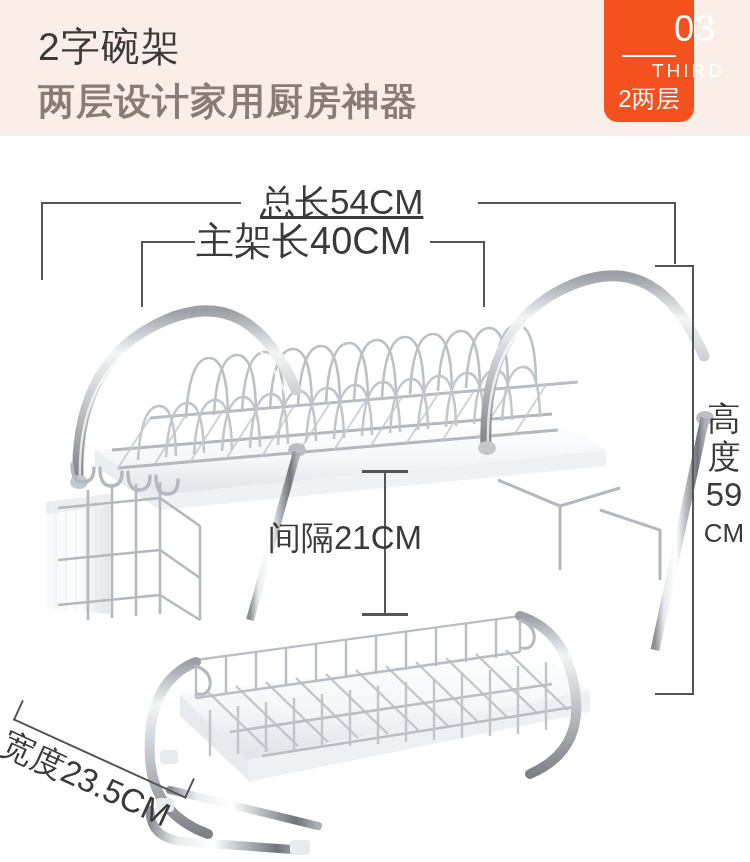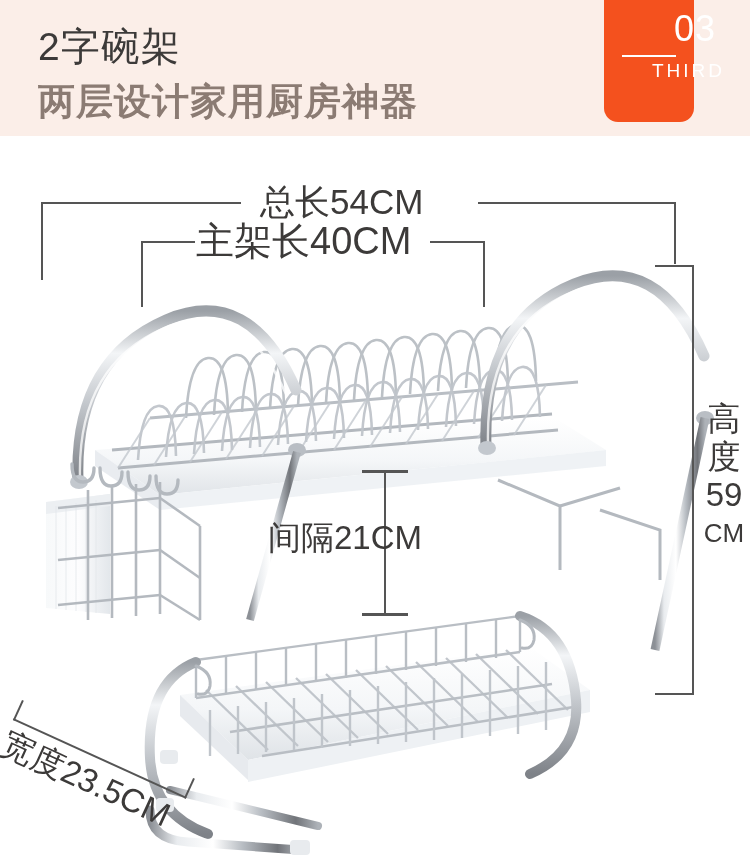--- a/index.html
+++ b/index.html
@@ -56,21 +56,21 @@
   .dim-text { color:#3c3a39; font-weight:400; white-space:nowrap; }
   .rule { position:absolute; background:#555555; }
 
   
   #tot-left-v   { left:41px;  top:202px; width:2px;  height:78px; }
   #tot-left-h   { left:41px;  top:202px; width:200px;height:2px; }
   #tot-right-h  { left:478px; top:202px; width:198px;height:2px; }
   #tot-right-v  { left:674px; top:202px; width:2px;  height:62px; }
   #tot-label {
     position:absolute; left:260px; top:180px;
-    font-size:35px; line-height:44px;
+    font-size:35px; line-height:44px;text-decoration:underline;
   }
 
   
   #mf-left-v  { left:141px; top:241px; width:2px;  height:66px; }
   #mf-left-h  { left:141px; top:241px; width:54px; height:2px; }
   #mf-right-h { left:430px; top:241px; width:55px; height:2px; }
   #mf-right-v { left:483px; top:241px; width:2px;  height:66px; }
   #mf-label {
     position:absolute; left:196px; top:221px;
     font-size:38px; line-height:41px;
@@ -119,20 +119,21 @@
 <div id="header">
 
   <div id="title" class="dim-text">2字碗架</div>
 
   <div id="subtitle">两层设计家用厨房神器</div>
 
   <div id="badge">
     <div id="badge-num">03</div>
     <div id="badge-rule"></div>
     <div id="badge-eng">THIRD</div>
+    <div id="badge-cn">2两层</div>
   </div>
 </div>
 
 <div id="product">
 <svg width="750" height="712" viewBox="0 0 750 712" xmlns="http://www.w3.org/2000/svg">
   <defs>
     <linearGradient id="chrome" x1="0" y1="0" x2="1" y2="0">
       <stop offset="0%" stop-color="#8c9096"></stop>
       <stop offset="18%" stop-color="#e9ecef"></stop>
       <stop offset="42%" stop-color="#ffffff"></stop>

